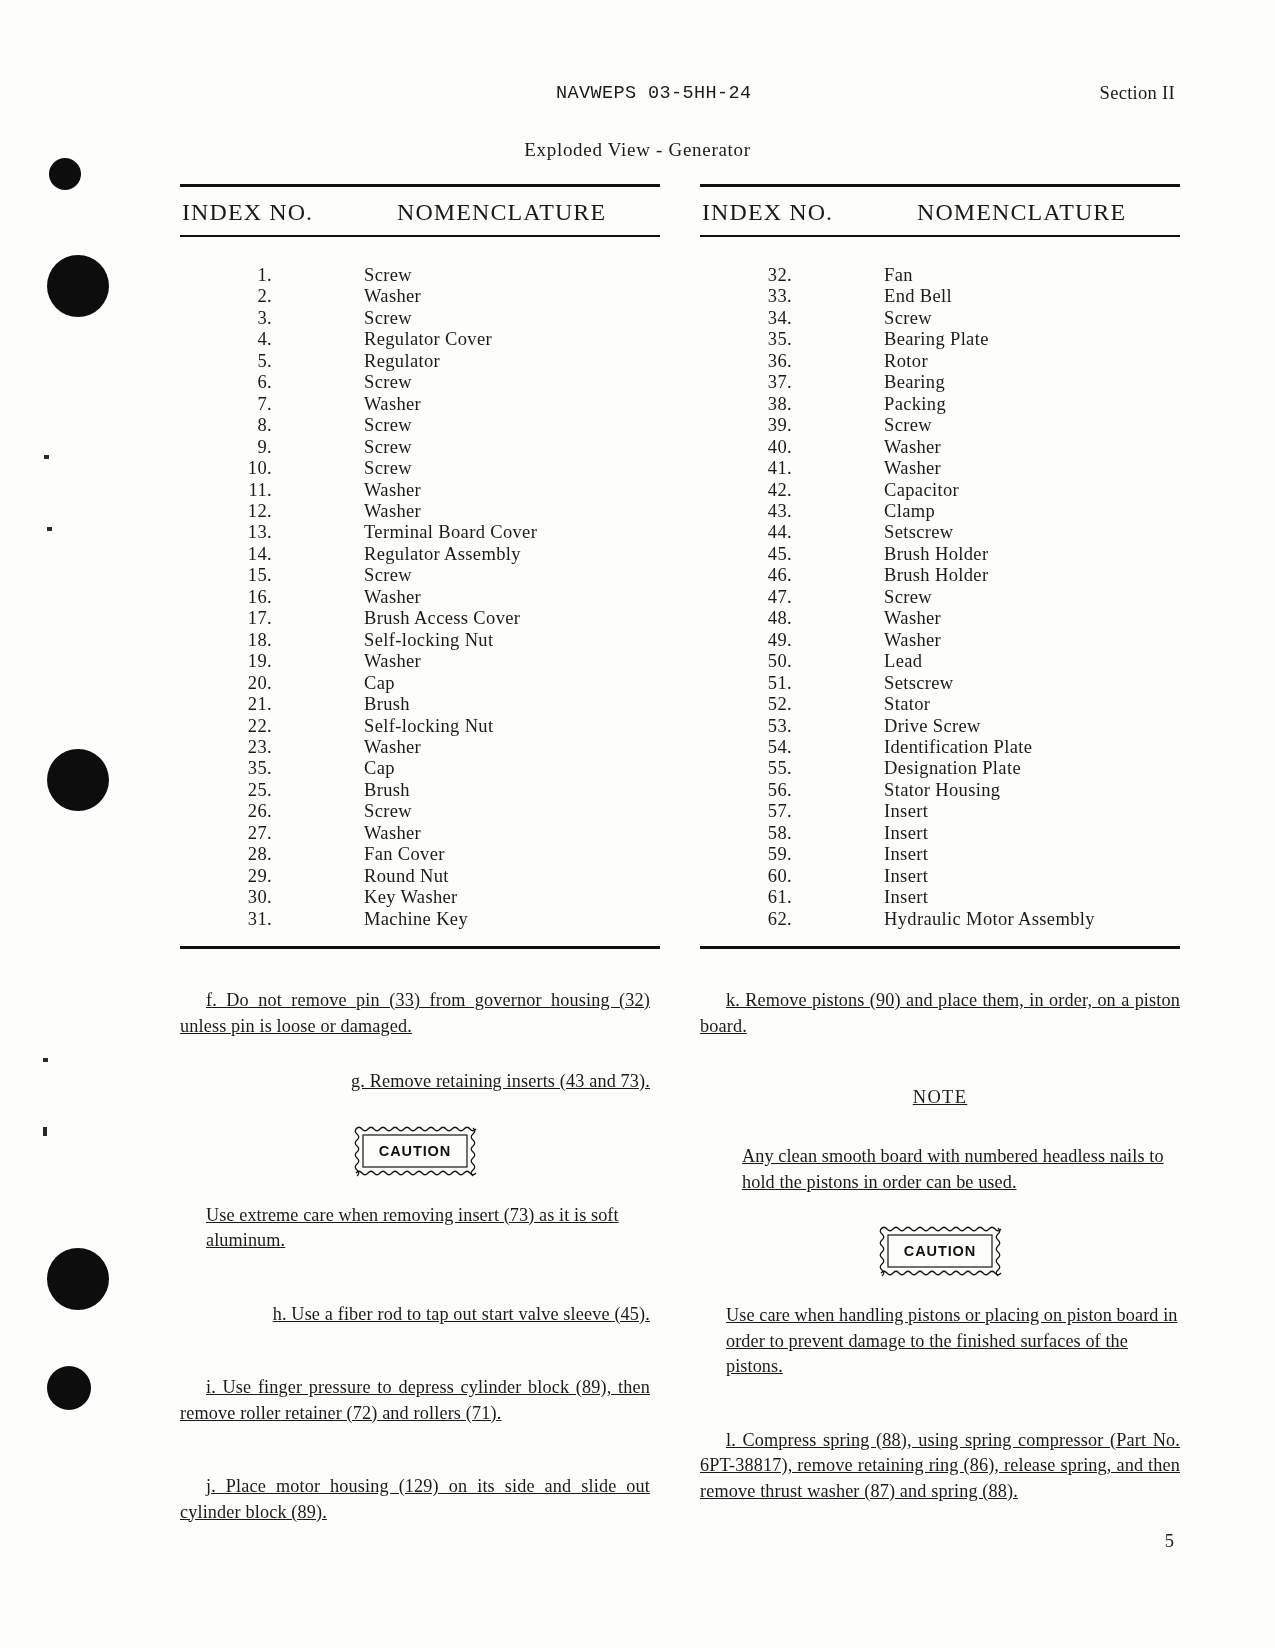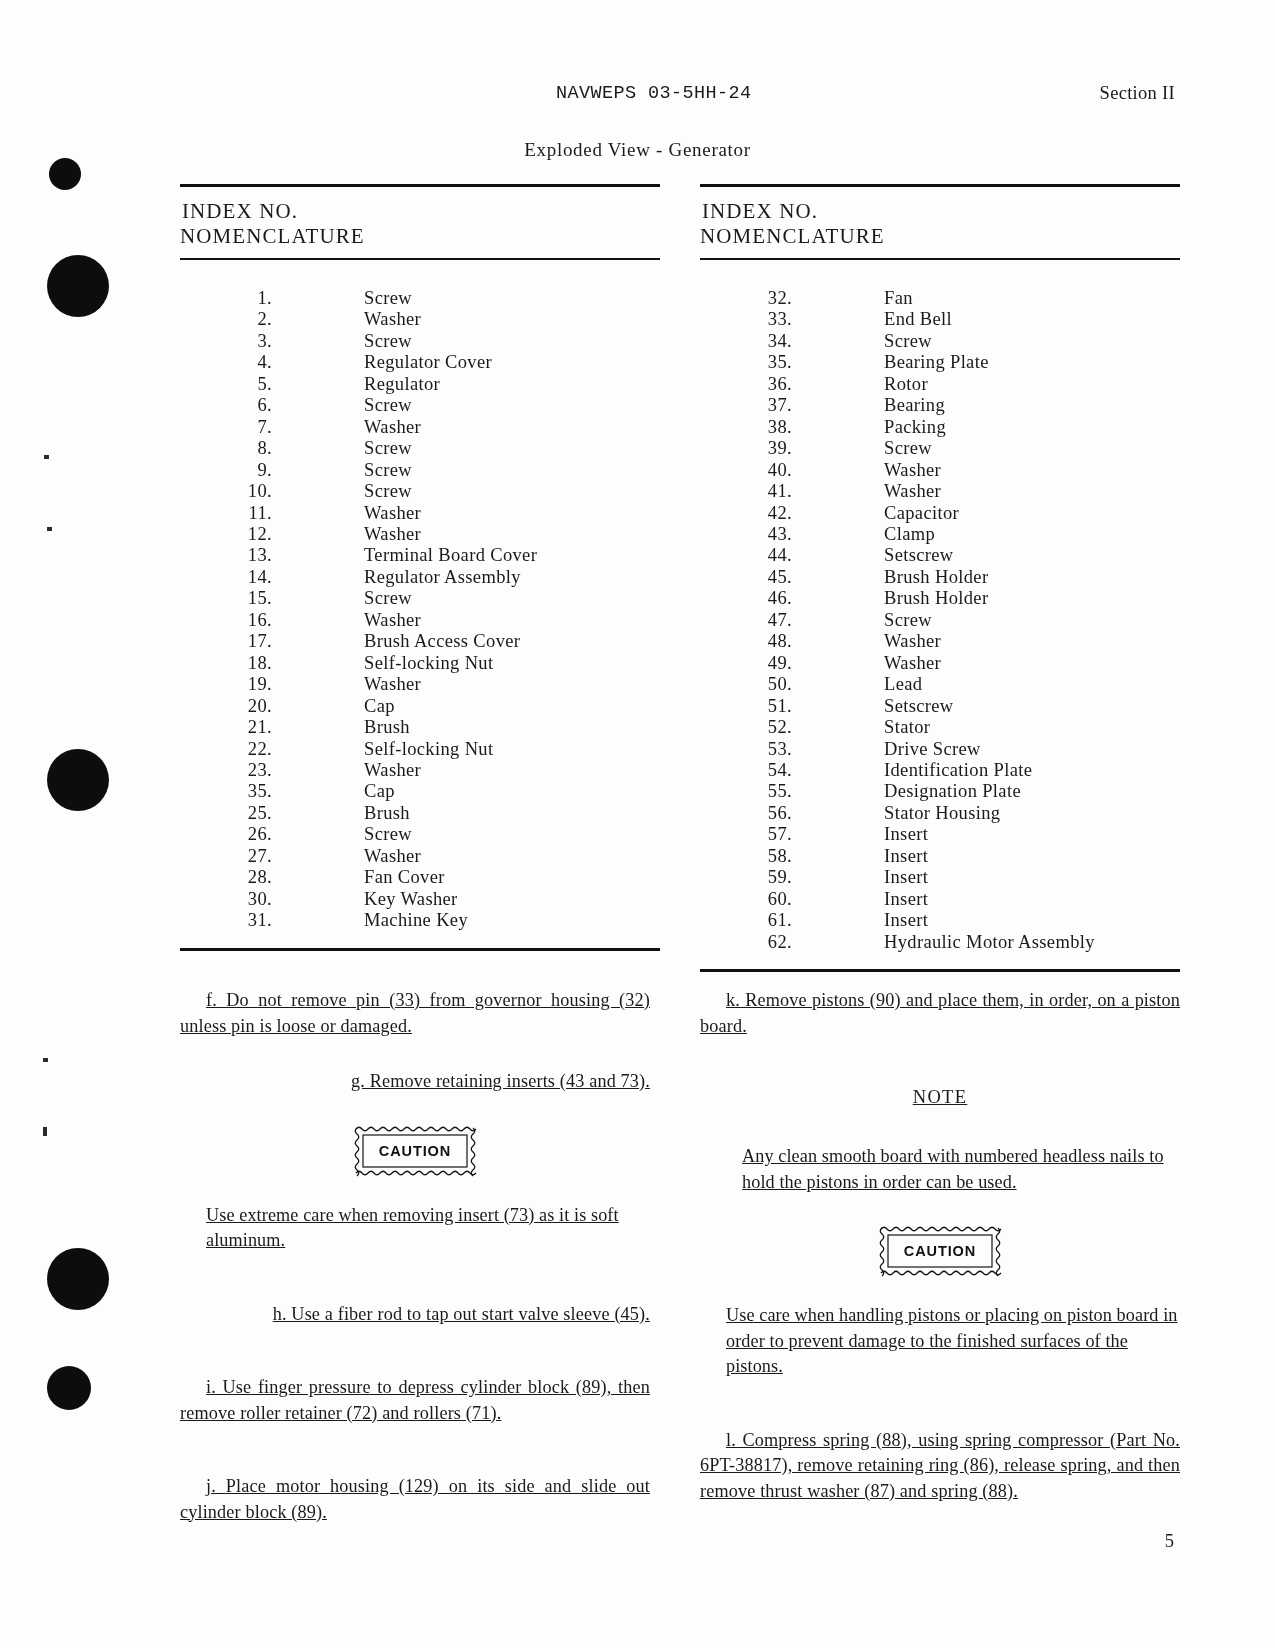--- a/index.html
+++ b/index.html
@@ -87,23 +87,22 @@
   }
   .tbl-col { width: 480px; }
 
   .rule-top { border-top: 3px solid #111; }
   .rule-head { border-top: 2px solid #111; }
   .rule-bottom { border-top: 3px solid #111; }
 
   .col-head {
     display: flex;
     padding: 12px 0 9px 0;
-    font-size: 21px;
+    font-size: 24px;
     letter-spacing: 1.1px;
-    flex-direction: column;
   }
   .col-head .h-index { width: 215px; padding-left: 2px; }
   .col-head .h-nom { }
 
   .rows { padding-top: 28px; padding-bottom: 16px; }
   .row {
     display: flex;
     font-size: 18.5px;
     line-height: 21.45px;
     letter-spacing: 0.35px;
@@ -336,20 +335,24 @@
               <span class="num">26.</span>
               <span class="nom">Screw</span>
             </div>
           <div class="row">
               <span class="num">27.</span>
               <span class="nom">Washer</span>
             </div>
           <div class="row">
               <span class="num">28.</span>
               <span class="nom">Fan Cover</span>
+            </div>
+          <div class="row">
+              <span class="num">29.</span>
+              <span class="nom">Round Nut</span>
             </div>
           <div class="row">
               <span class="num">30.</span>
               <span class="nom">Key Washer</span>
             </div>
           <div class="row">
               <span class="num">31.</span>
               <span class="nom">Machine Key</span>
             </div>
         </div>

